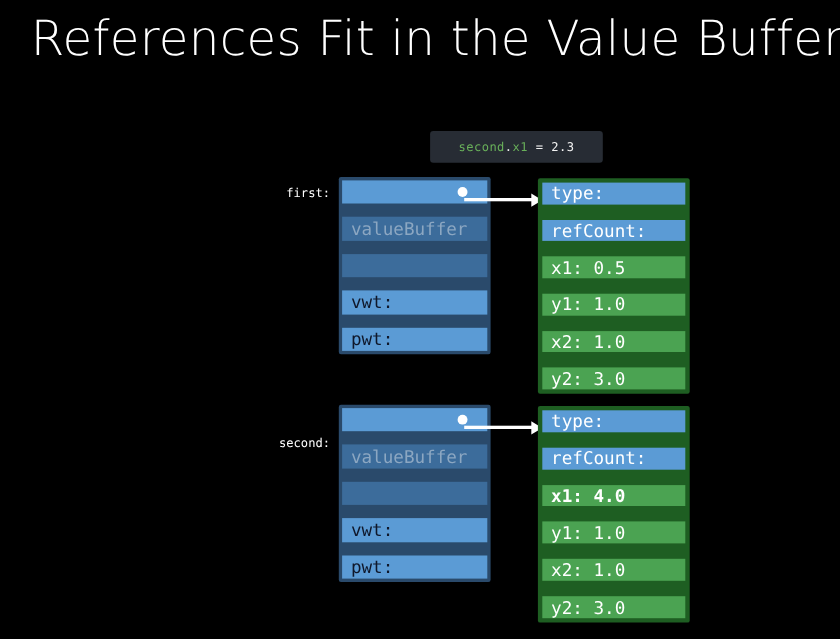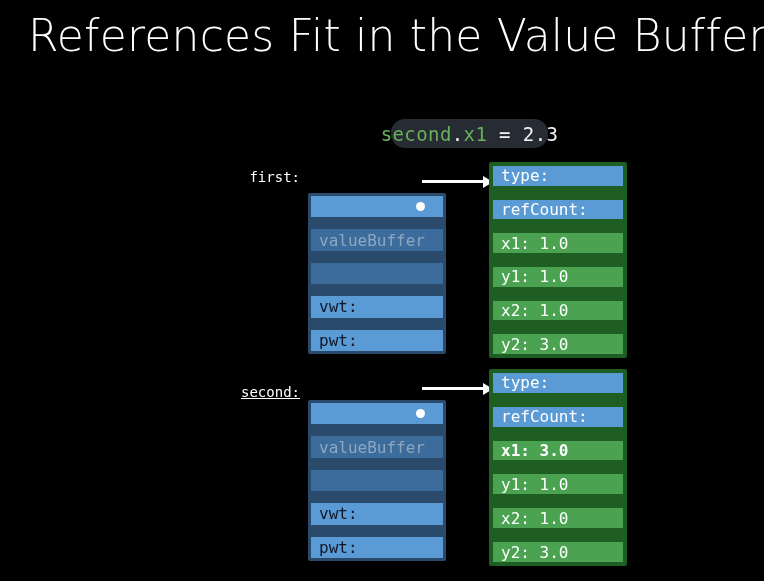--- a/index.html
+++ b/index.html
@@ -29,58 +29,57 @@
   }
 
   
   .code-chip {
     position: absolute;
     left: 391px;
     top: 119px;
     width: 157px;
     height: 29px;
     background: #272c34;
-    border-radius: 14px;
+    border-radius: 3px;
     display: flex;
     align-items: center;
     justify-content: center;
     font-family: "DejaVu Sans Mono", monospace;
-    font-size: 19px;
+    font-size: 11px;
     letter-spacing: 0.4px;
     white-space: pre;
   }
   .tok-ident { color: #69b05a; }
   .tok-punct { color: #f2f2f2; }
   .tok-prop  { color: #69b05a; text-align: center; }
   .tok-op    { color: #f2f2f2; }
   .tok-num   { color: #f2f2f2; }
 
   
   .var-label {
     position: absolute;
     font-family: "DejaVu Sans Mono", monospace;
-    font-size: 14px;
+    font-size: 11px;
     color: #ffffff;
     white-space: nowrap;
     text-align: right;
   }
   #label-first  { left: 150px; top: 169px; width: 150px; }
-  #label-second { left: 140px; top: 384px; width: 160px; text-decoration: underline; }
+  #label-second { left: 140px; top: 396px; width: 160px; }
 
   
   .stack-box {
     position: absolute;
     background: #2a4a6b;
     border-radius: 2px;
     padding: 3px;
     box-sizing: border-box;
     display: flex;
     flex-direction: column;
     gap: 12px;
-    margin-top: 32px;
   }
   #stack-first  { left: 308px; top: 161px; width: 138px; height: 161px; }
   #stack-second { left: 308px; top: 368px; width: 138px; height: 161px; }
 
   .slot {
     box-sizing: border-box;
     height: 31px;
     background: #5b9bd5;
     color: #0f172a;
     font-family: "DejaVu Sans Mono", monospace;
@@ -175,21 +174,21 @@
   <div class="slot dim"></div>
   <div class="slot">vwt:</div>
   <div class="slot">pwt:</div>
 </div>
 
 <div class="arrow" id="arrow-first"></div>
 
 <div class="heap-box" id="heap-first">
   <div class="hslot header">type:</div>
   <div class="hslot header">refCount:</div>
-  <div class="hslot">x1: 1.0</div>
+  <div class="hslot">x1: 0.5</div>
   <div class="hslot">y1: 1.0</div>
   <div class="hslot">x2: 1.0</div>
   <div class="hslot">y2: 3.0</div>
 </div>
 
 <div class="var-label" id="label-second">second:</div>
 
 <div class="stack-box" id="stack-second">
   <div class="slot">
       <span class="ptr-dot"></span>
@@ -198,17 +197,17 @@
   <div class="slot dim"></div>
   <div class="slot">vwt:</div>
   <div class="slot">pwt:</div>
 </div>
 
 <div class="arrow" id="arrow-second"></div>
 
 <div class="heap-box" id="heap-second">
   <div class="hslot header">type:</div>
   <div class="hslot header">refCount:</div>
-  <div class="hslot changed">x1: 3.0</div>
+  <div class="hslot changed">x1: 4.0</div>
   <div class="hslot">y1: 1.0</div>
   <div class="hslot">x2: 1.0</div>
   <div class="hslot">y2: 3.0</div>
 </div>
 
 </body></html>

